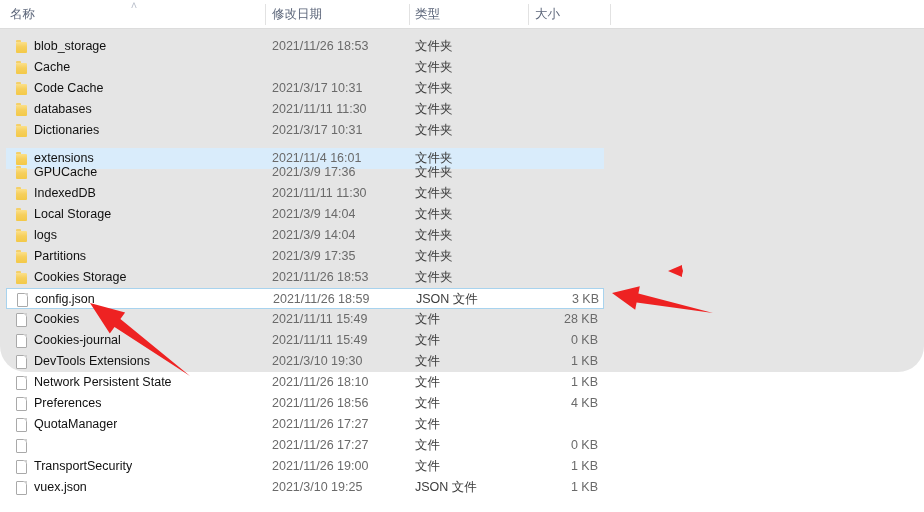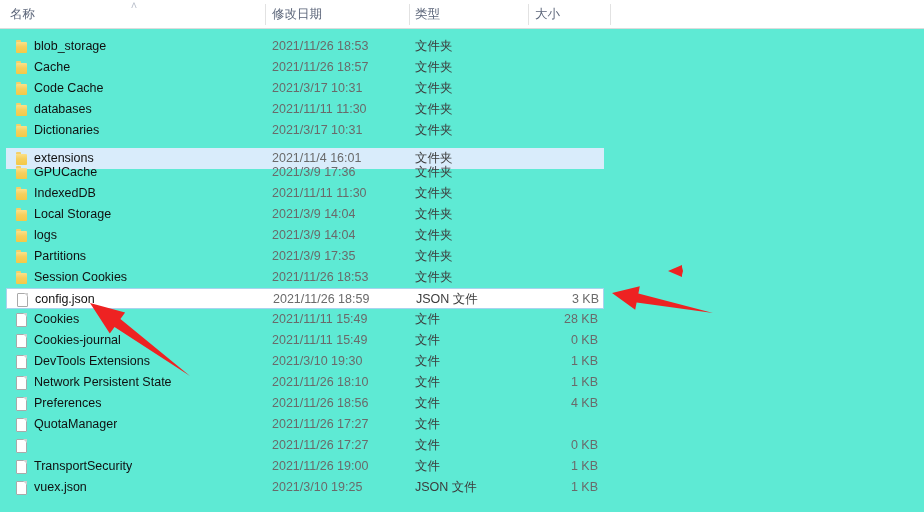--- a/index.html
+++ b/index.html
@@ -14,22 +14,23 @@
     font-family: "Liberation Sans", "DejaVu Sans", sans-serif;
     overflow: hidden;
     position: relative;
   }
 
   #explorer {
     position: absolute;
     left: 0;
     top: 0;
     width: 924px;
-    height: 512px;
-    background: #5eead4;
+    height: 372px;
+    background: #e5e5e5;
+    border-radius: 26px;
   }
 
   
   .col-header {
     position: absolute;
     left: 0;
     top: 0;
     width: 924px;
     height: 29px;
     background: #ffffff;
@@ -182,21 +183,20 @@
         <span class="cell c-name">blob_storage</span>
         <span class="cell c-date">2021/11/26 18:53</span>
         <span class="cell c-type">文件夹</span>
         <span class="cell c-size"></span>
       </div>
       <div class="row" style="top: 57px;">
         <span class="icon">
           <span class="ico-folder"></span>
         </span>
         <span class="cell c-name">Cache</span>
-        <span class="cell c-date">2021/11/26 18:57</span>
         <span class="cell c-type">文件夹</span>
         <span class="cell c-size"></span>
       </div>
       <div class="row" style="top: 78px;">
         <span class="icon">
           <span class="ico-folder"></span>
         </span>
         <span class="cell c-name">Code Cache</span>
         <span class="cell c-date">2021/3/17 10:31</span>
         <span class="cell c-type">文件夹</span>
@@ -271,21 +271,21 @@
         </span>
         <span class="cell c-name">Partitions</span>
         <span class="cell c-date">2021/3/9 17:35</span>
         <span class="cell c-type">文件夹</span>
         <span class="cell c-size"></span>
       </div>
       <div class="row" style="top: 267px;">
         <span class="icon">
           <span class="ico-folder"></span>
         </span>
-        <span class="cell c-name">Session Cookies</span>
+        <span class="cell c-name">Cookies Storage</span>
         <span class="cell c-date">2021/11/26 18:53</span>
         <span class="cell c-type">文件夹</span>
         <span class="cell c-size"></span>
       </div>
       <div class="row focused" style="top: 288px; padding-left: 48px;">
         <span class="icon">
           <span class="ico-file"></span>
         </span>
         <span class="cell c-name">config.json</span>
         <span class="cell c-date">2021/11/26 18:59</span>

